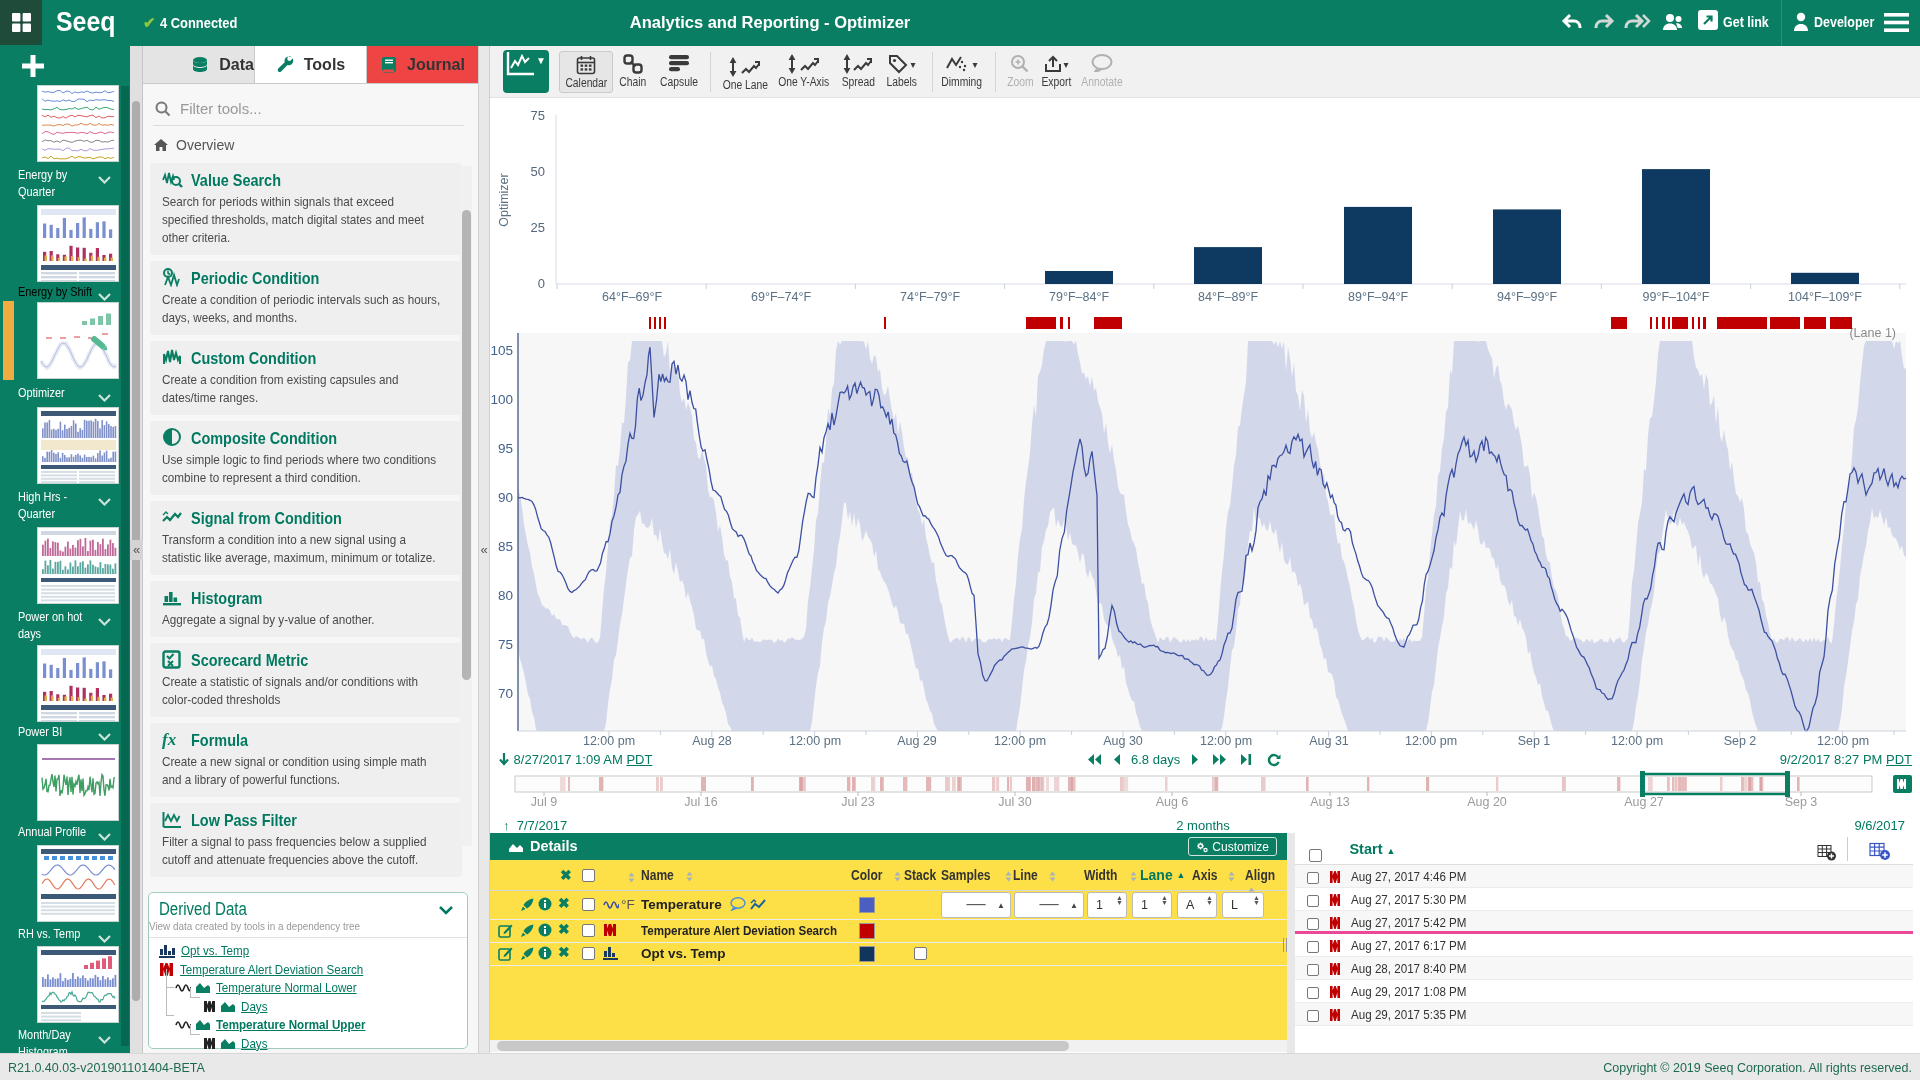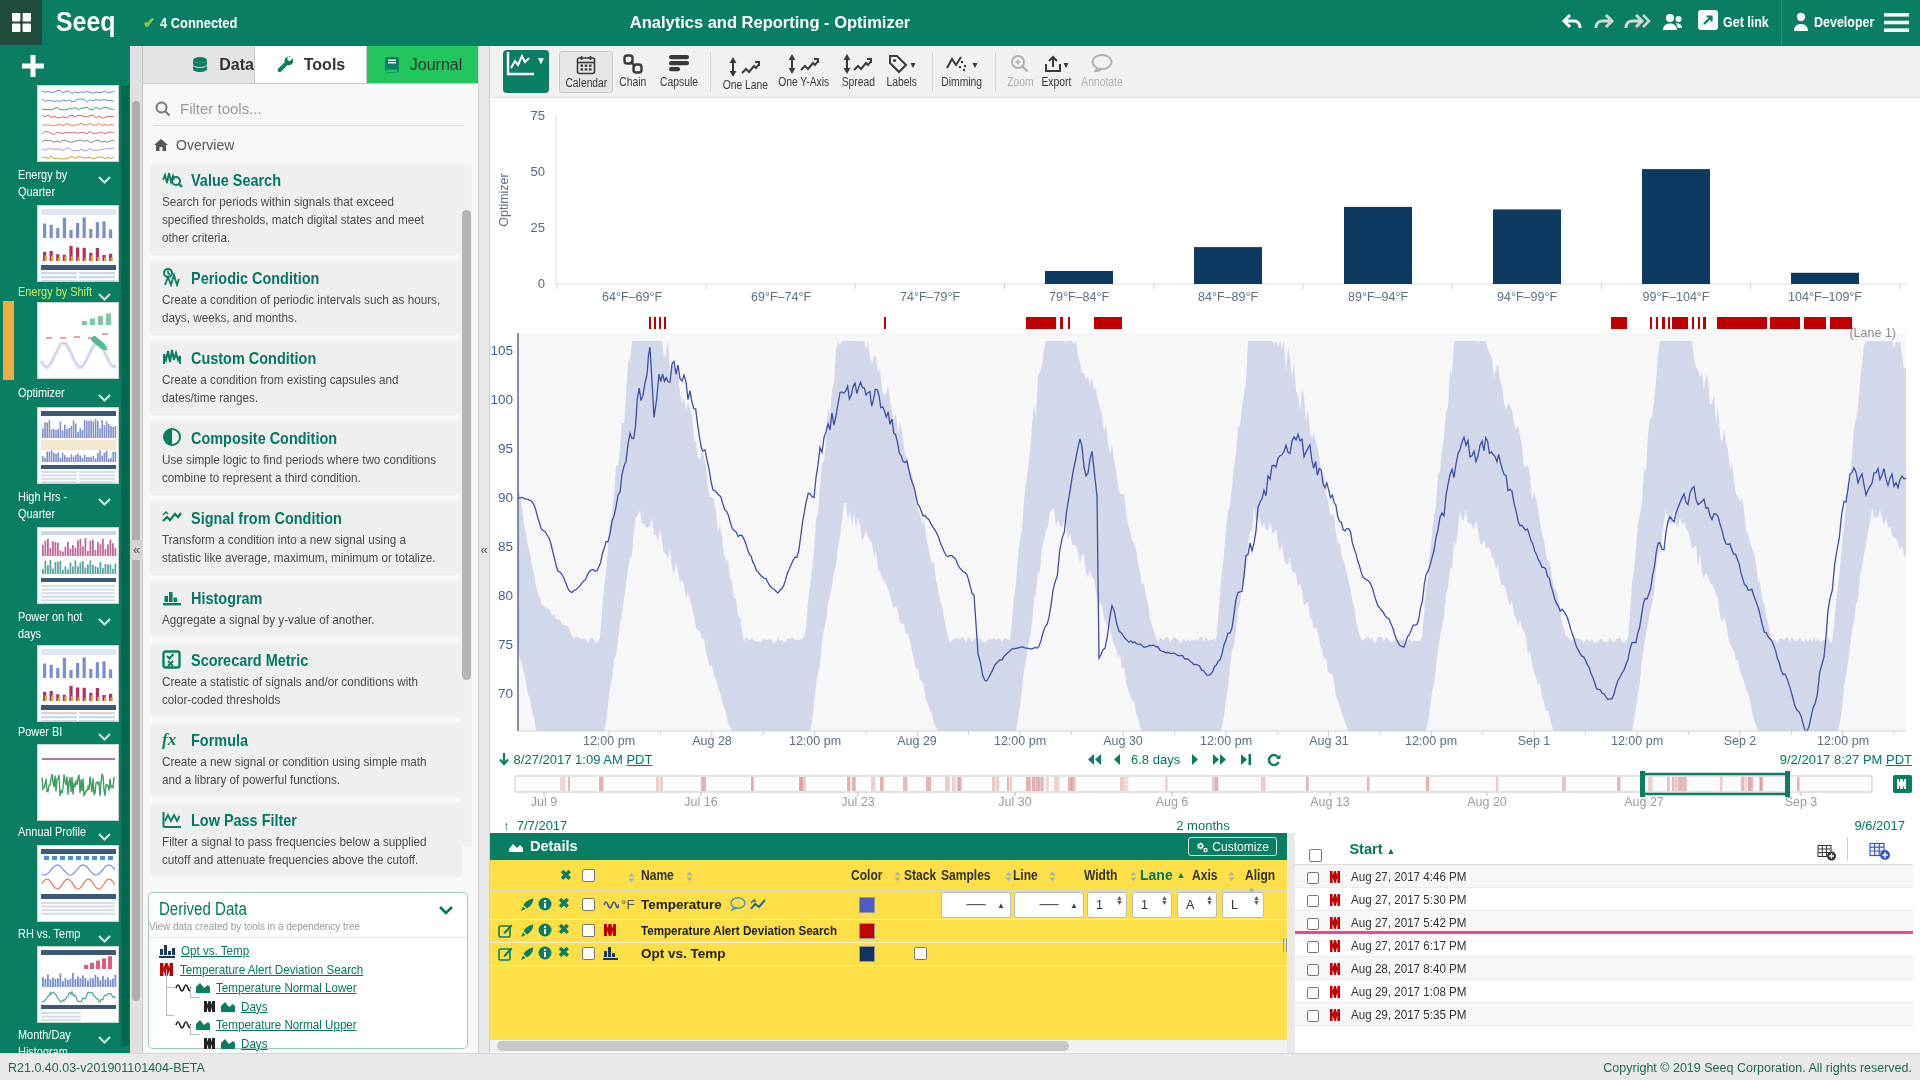--- a/index.html
+++ b/index.html
@@ -132,21 +132,21 @@
         <rect x="71.0" y="47.7" width="3.2" height="7.3" fill="#b03060"></rect>
         <rect x="72.6" y="51.6" width="2.4" height="3.4" fill="#d8b24a"></rect>
         <rect x="3" y="59" width="75" height="5" fill="#3c5a78"></rect>
         <rect x="3" y="66" width="36" height="2.4" fill="#cfd8e2"></rect>
         <rect x="41" y="66" width="36" height="2.4" fill="#cfd8e2"></rect>
         <rect x="3" y="70" width="36" height="2.4" fill="#cfd8e2"></rect>
         <rect x="41" y="70" width="36" height="2.4" fill="#cfd8e2"></rect>
         <rect x="3" y="74" width="36" height="2.4" fill="#cfd8e2"></rect>
         <rect x="41" y="74" width="36" height="2.4" fill="#cfd8e2"></rect>
       </svg></div>
-    <div class="abs" style="left:18px;top:237px;width:96px;color:#bef264;font-size:13px;line-height:17px;"><span class="cx" style="transform:scaleX(.84);">Energy by Shift</span></div>
+    <div class="abs" style="left:18px;top:237px;width:96px;color:#000000;font-size:13px;line-height:17px;"><span class="cx" style="transform:scaleX(.84);">Energy by Shift</span></div>
     <div class="abs" style="left:98px;top:241px;"><svg width="13" height="8" viewBox="0 0 13 8" style="">
         <path d="M1 1 l5.5 5.5 5.5-5.5" stroke="#c9e4db" stroke-width="2.2" fill="none"></path>
       </svg></div>
     <div class="abs" style="left:3px;top:255px;width:11px;height:79px;background:#efac41;"></div>
     <div class="abs" style="left:37px;top:256px;width:82px;height:77px;background:#fff;border:1px solid #c8d4d0;"><svg width="80" height="75" viewBox="0 0 80 75" style="">
         <rect x="44" y="18.0" width="5" height="4.0" fill="#7fc6a8"></rect>
         <rect x="52" y="15.5" width="5" height="6.5" fill="#7fc6a8"></rect>
         <rect x="60" y="13.0" width="5" height="9.0" fill="#7fc6a8"></rect>
         <rect x="68" y="10.5" width="5" height="11.5" fill="#7fc6a8"></rect>
         <polyline points="3,57.8 4,59.3 5,61.4 6,62.1 7,62.7 8,63.8 9,64.8 10,64.1 11,63.2 12,61.0 13,60.1 14,57.8 15,55.6 16,53.3 17,51.4 18,50.6 19,48.2 20,46.2 21,44.4 22,41.7 23,40.8 24,40.7 25,40.5 26,40.8 27,41.3 28,40.5 29,42.7 30,44.4 31,45.8 32,47.2 33,49.9 34,51.3 35,55.2 36,57.2 37,58.6 38,59.8 39,62.5 40,63.0 41,64.4 42,64.7 43,63.9 44,63.3 45,62.8 46,61.3 47,59.2 48,57.7 49,56.7 50,53.1 51,50.9 52,49.8 53,47.0 54,45.5 55,43.7 56,42.0 57,42.1 58,39.8 59,39.9 60,39.5 61,40.8 62,40.9 63,42.3 64,44.6 65,45.6 66,48.1 67,50.9 68,51.5 69,53.6 70,56.1 71,59.1 72,60.6 73,61.3 74,62.6 75,63.0 76,63.9 77,63.0 78,63.8" fill="none" stroke="#dde1f0" stroke-width="4" opacity="0.7"></polyline>
@@ -460,21 +460,21 @@
     <div style="flex:1;text-align:right;line-height:38px;font-size:16px;font-weight:700;color:#333;background:#e4e4e4;border-right:1px solid #cacaca;"><svg width="18" height="17" viewBox="0 0 18 17" style="vertical-align:-3px;margin-right:10px">
           <g fill="#0a7e62">
             <ellipse cx="9" cy="4" rx="7" ry="3"></ellipse>
             <path d="M2 4v4c0 1.7 3.1 3 7 3s7-1.3 7-3V4c0 1.7-3.1 3-7 3S2 5.7 2 4z"></path>
             <path d="M2 9v4c0 1.7 3.1 3 7 3s7-1.3 7-3V9c0 1.7-3.1 3-7 3s-7-1.3-7-3z"></path>
           </g>
         </svg>Data</div>
     <div style="flex:1;text-align:center;line-height:38px;font-size:16px;font-weight:700;color:#333;background:#fff;border-right:1px solid #cacaca;"><svg width="18" height="18" viewBox="0 0 18 18" style="vertical-align:-3px;margin-right:10px">
           <path fill="#0a7e62" d="M15.5 2.2c-1.8-1.1-4-.9-5.5.4-1.3 1.2-1.8 3-1.3 4.6L2.3 13.6c-.8.8-.8 2 0 2.8.8.8 2 .8 2.8 0l6.4-6.4c1.6.5 3.4 0 4.6-1.3 1.3-1.5 1.5-3.7.6-5.3l-2.6 2.6-2.3-.6-.6-2.3 2.3-2.3z"></path>
         </svg>Tools</div>
-    <div style="flex:1;text-align:center;line-height:38px;font-size:16px;font-weight:400;color:#333;background:#22c55e;"><svg width="17" height="17" viewBox="0 0 17 17" style="vertical-align:-3px;margin-right:10px">
+    <div style="flex:1;text-align:center;line-height:38px;font-size:16px;font-weight:700;color:#333;background:#ef4444;"><svg width="17" height="17" viewBox="0 0 17 17" style="vertical-align:-3px;margin-right:10px">
           <g fill="#0a7e62">
             <path d="M4 1h10c1 0 2 .9 2 2v11c0 1.1-.9 2-2 2H4c-1.1 0-2-.9-2-2V3c0-1.1.9-2 2-2zm0 12.5a1.5 1.5 0 000 3h10v-3H4z"></path>
             <rect x="5" y="3.5" width="8" height="1.4" fill="#fff"></rect>
             <rect x="5" y="6" width="8" height="1.4" fill="#fff"></rect>
           </g>
         </svg>Journal</div>
   </div>
   <div style="margin:14px 14px 0 10px;border-bottom:1px solid #ddd;padding:2px 0 8px 2px;color:#999;font-size:15px;">
     <svg width="16" height="16" viewBox="0 0 16 16" style="vertical-align:-3px;margin-right:9px">
         <circle cx="6.5" cy="6.5" r="5" stroke="#777" stroke-width="2" fill="none"></circle>
@@ -584,21 +584,21 @@
           </svg><svg width="16" height="13" viewBox="0 0 16 13" style="vertical-align:-2px;margin-right:5px">
             <path d="M1 12 V6 l4-4 4 5 4-3 2 2 v6 z" fill="#0a7e62"></path>
           </svg><a class="gl cx">Temperature Normal Lower</a></div>
       <div style="padding-left:44px;"><svg width="13" height="13" viewBox="0 0 13 13" style="vertical-align:-2px;margin-right:4px">
             <g fill="#222">
               <path d="M1 1 h3 v4 l1.6-4 h1.8 l1.6 4 v-4 h3 v11 h-3 v-5 l-1.6 5 h-1.8 L4 7 v5 H1 z"></path>
             </g>
           </svg><svg width="16" height="13" viewBox="0 0 16 13" style="vertical-align:-2px;margin-right:5px">
             <path d="M1 12 V6 l4-4 4 5 4-3 2 2 v6 z" fill="#0a7e62"></path>
           </svg><a class="gl cx">Days</a></div>
-      <div style="padding-left:16px;"><svg width="16" height="13" viewBox="0 0 16 13" style="vertical-align:-2px;margin-right:4px">
+      <div style="padding-left:16px;font-weight:bold;"><svg width="16" height="13" viewBox="0 0 16 13" style="vertical-align:-2px;margin-right:4px">
             <path d="M1 7 q2-6 4 0 t4 0 4 0 3-1" stroke="#222" stroke-width="1.6" fill="none"></path>
           </svg><svg width="16" height="13" viewBox="0 0 16 13" style="vertical-align:-2px;margin-right:5px">
             <path d="M1 12 V6 l4-4 4 5 4-3 2 2 v6 z" fill="#0a7e62"></path>
           </svg><a class="gl cx">Temperature Normal Upper</a></div>
       <div style="padding-left:44px;"><svg width="13" height="13" viewBox="0 0 13 13" style="vertical-align:-2px;margin-right:4px">
             <g fill="#222">
               <path d="M1 1 h3 v4 l1.6-4 h1.8 l1.6 4 v-4 h3 v11 h-3 v-5 l-1.6 5 h-1.8 L4 7 v5 H1 z"></path>
             </g>
           </svg><svg width="16" height="13" viewBox="0 0 16 13" style="vertical-align:-2px;margin-right:5px">
             <path d="M1 12 V6 l4-4 4 5 4-3 2 2 v6 z" fill="#0a7e62"></path>

